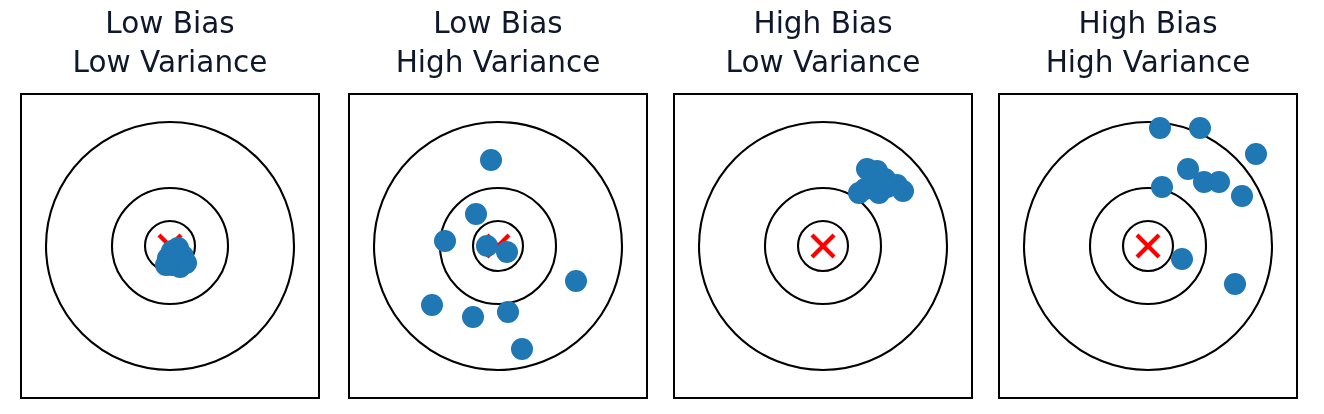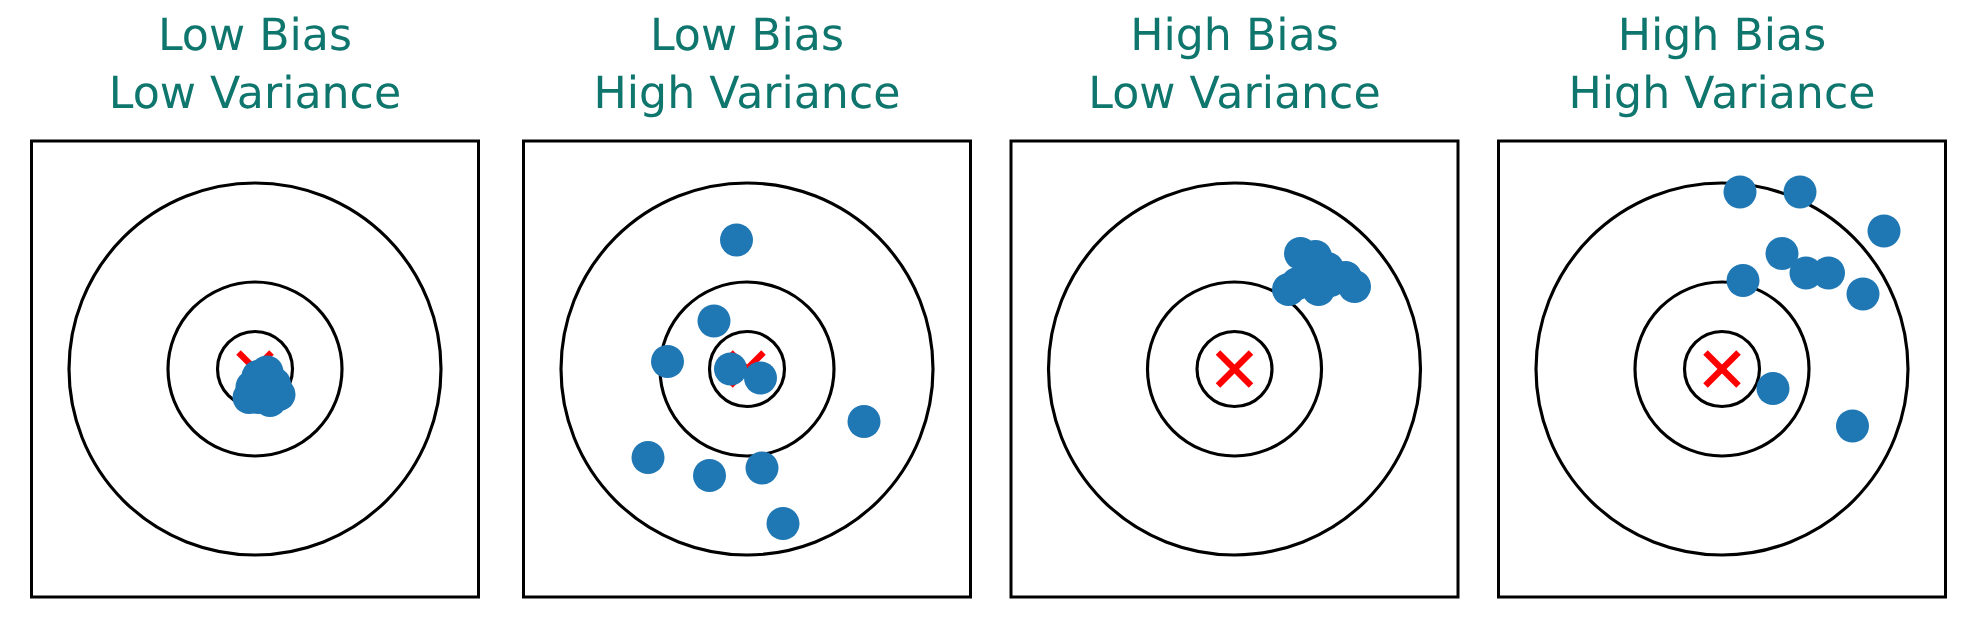--- a/index.html
+++ b/index.html
@@ -25,21 +25,21 @@
   }
   .panel-title {
     position: absolute;
     top: 4px;
     left: 0;
     width: 332px;
     text-align: center;
     font-family: "DejaVu Sans", sans-serif;
     font-size: 29.5px;
     line-height: 39px;
-    color: #0f766e;
+    color: #0f172a;
     white-space: pre;
     letter-spacing: 0px;
   }
   .target-box {
     position: absolute;
     left: 16px;
     top: 93px;
     width: 300px;
     height: 306px;
     border: 2.2px solid #000000;

